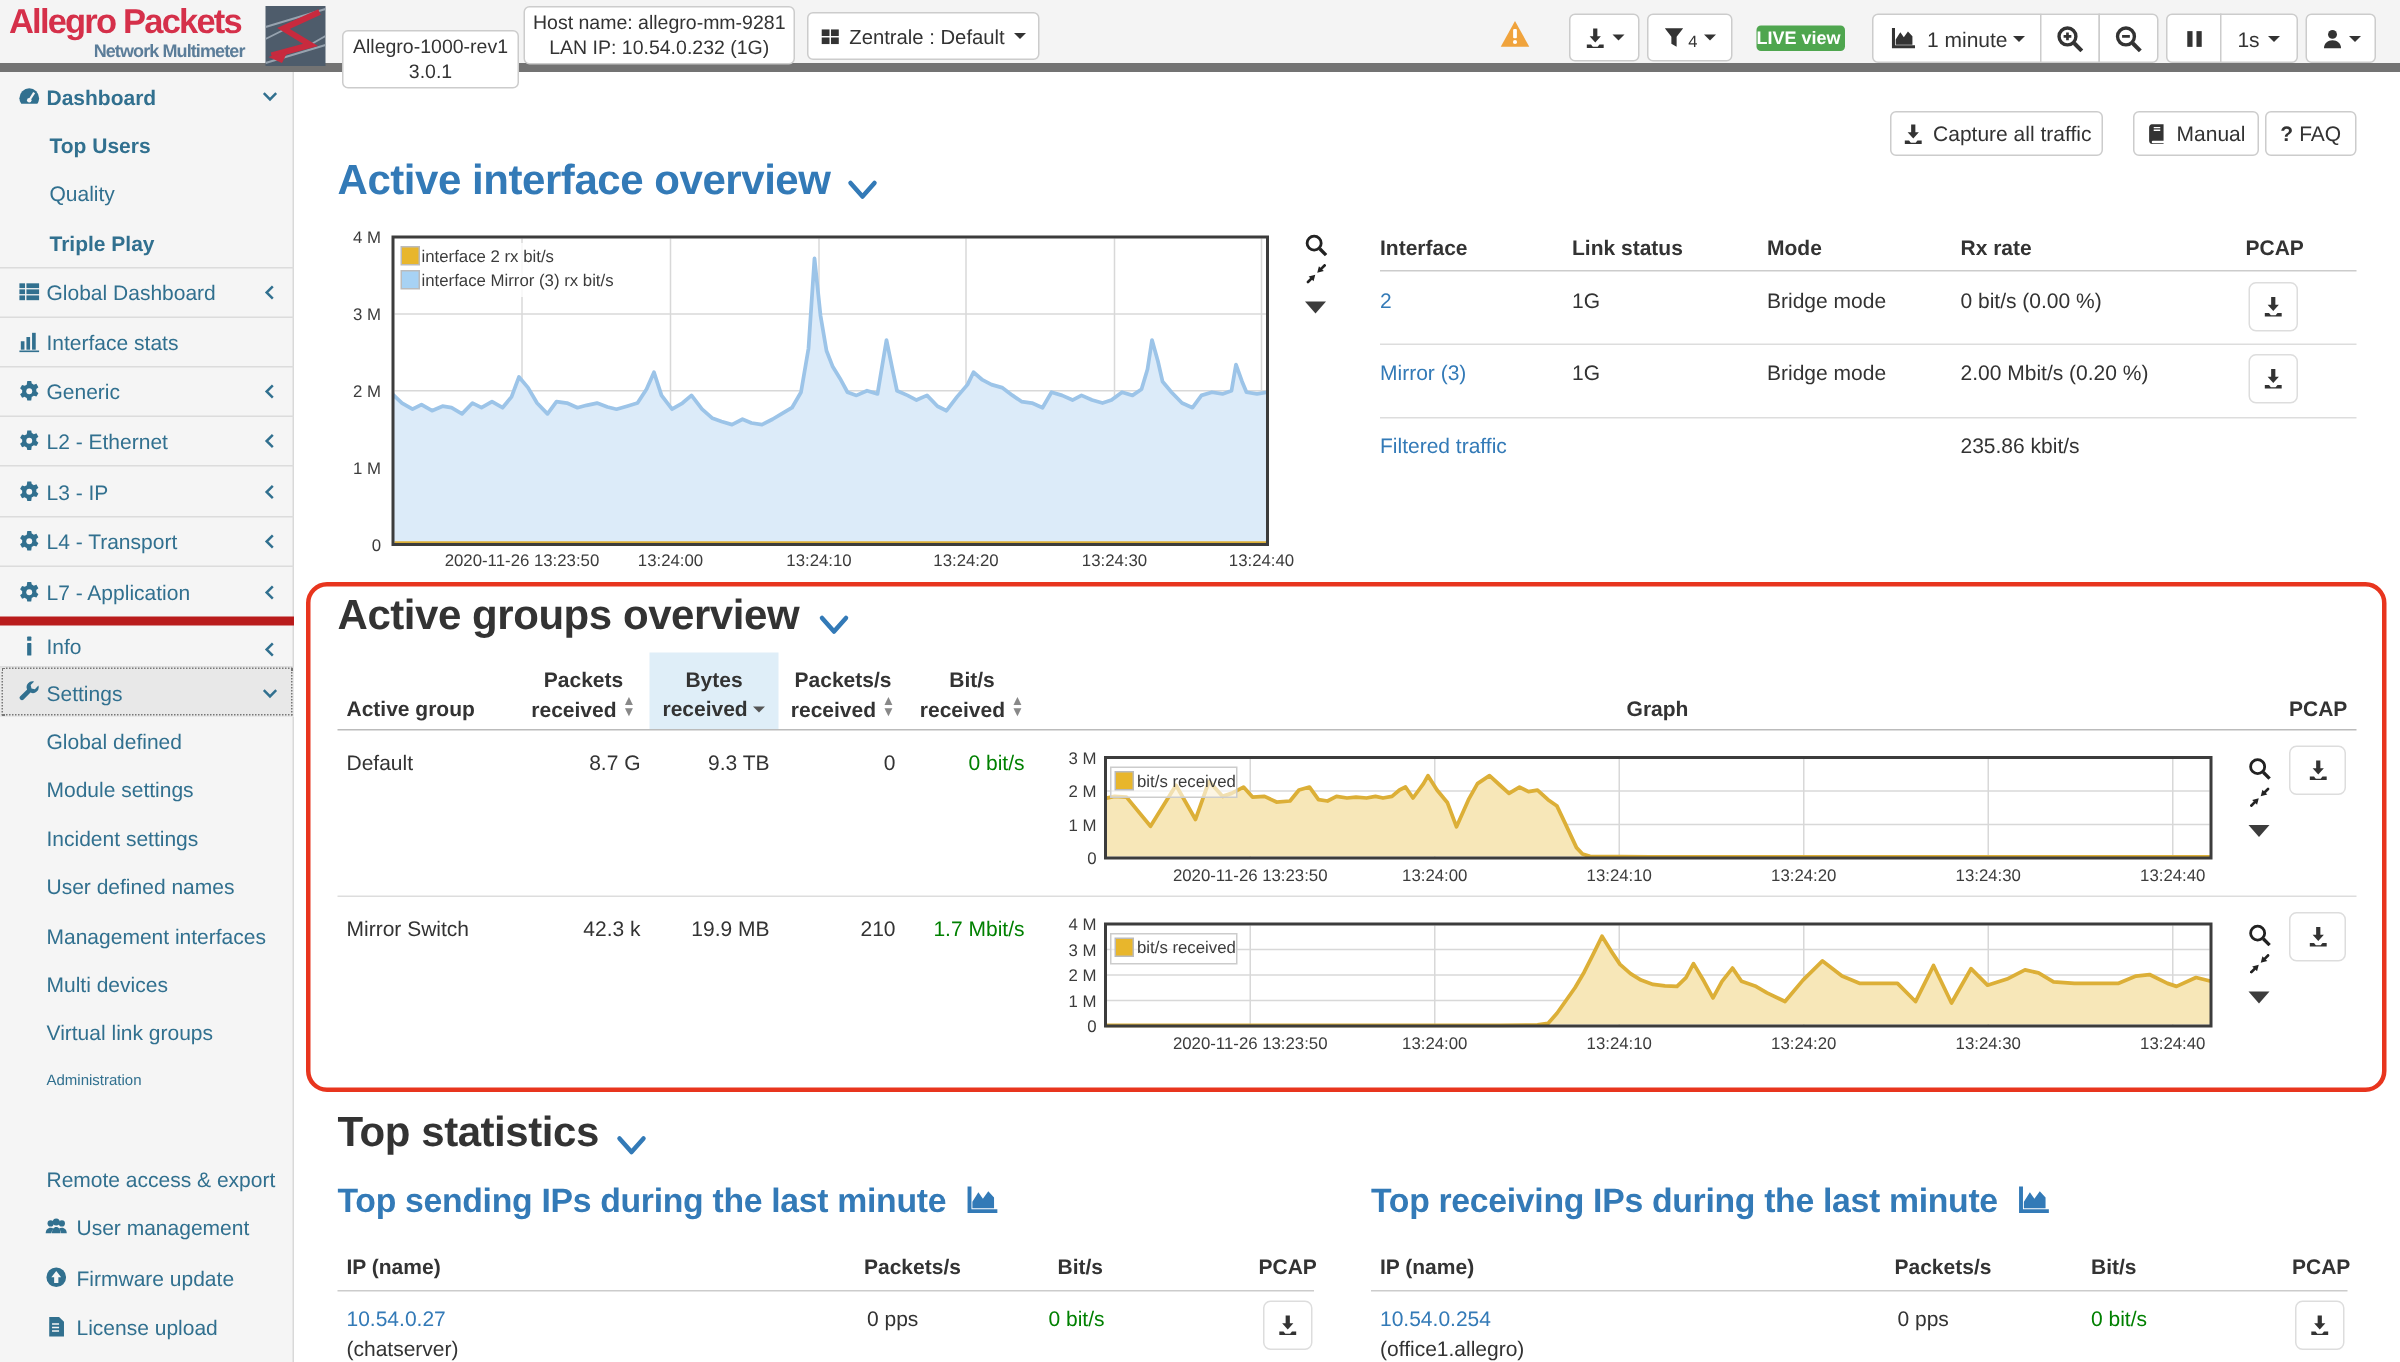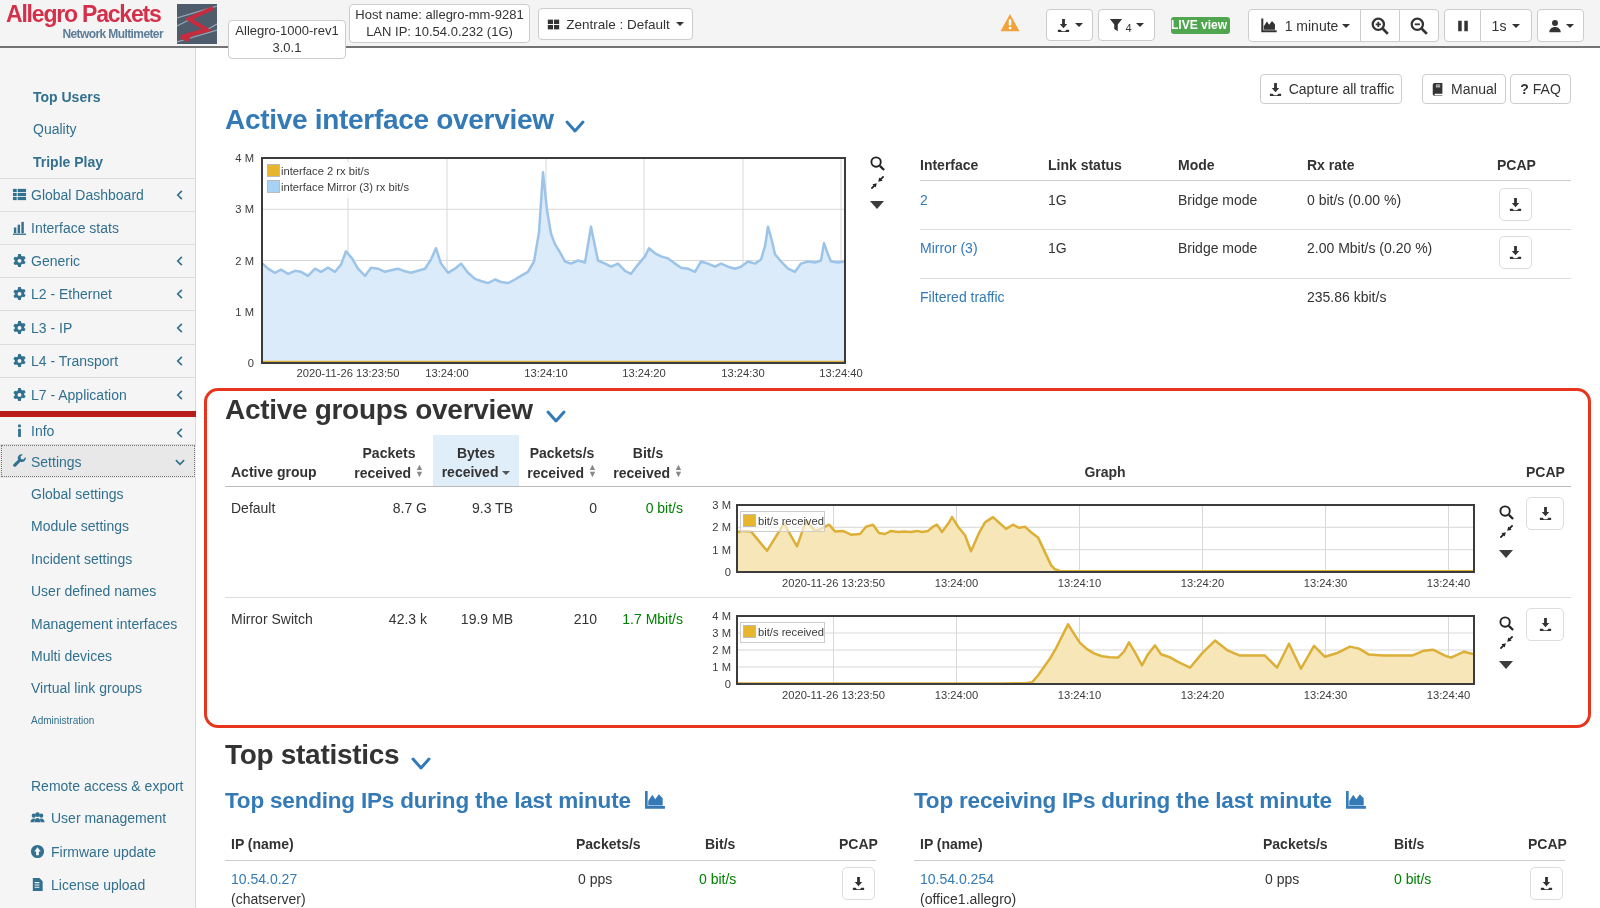--- a/index.html
+++ b/index.html
@@ -1,17 +1,17 @@
 <!DOCTYPE html>
 <html><head><meta charset="utf-8"><title>Allegro Network Multimeter</title>
 <style>
 *{box-sizing:border-box;margin:0;padding:0}
 body{font-family:"Liberation Sans",sans-serif;font-size:14px;color:#333;background:#fff;width:1600px;height:908px;overflow:hidden}
 #page{position:relative;width:1600px;height:908px}
-#header{position:absolute;left:0;top:0;width:1600px;height:48px;background:#f4f4f4;border-bottom:2px solid #737373}
+#header{position:absolute;left:0;top:0;width:1600px;height:48px;background:#f4f4f4;border-bottom:6px solid #737373}
 #sidebar{position:absolute;left:0;top:48px;width:196px;height:860px;background:#f5f5f5;border-right:1px solid #d9d9d9}
 #main{position:absolute;left:197px;top:64px;width:1528px;height:860px;background:#fff}
 .hbox{position:absolute;background:#fff;border:1px solid #ccc;border-radius:4px;text-align:center;font-size:13px;line-height:17px;padding:1px 2px;color:#333;white-space:nowrap}
 .btn{position:absolute;background:#fff;border:1px solid #ccc;border-radius:4px;color:#333;font-size:14px;display:flex;align-items:center;justify-content:center;gap:6px;white-space:nowrap}
 .menu-item{position:absolute;left:0;width:196px;color:#31708f;font-size:14px;display:flex;align-items:center}
 .caret{display:inline-block;width:0;height:0;border-left:4px solid transparent;border-right:4px solid transparent;border-top:4px solid #333;vertical-align:2px}
 h1{font-size:28px;font-weight:bold;color:#337ab7;letter-spacing:-0.3px;line-height:28px}
 .dark{color:#333}
 .green{color:#008000}
 .link{color:#337ab7;text-decoration:none}
@@ -96,20 +96,31 @@
       </div>
 <div class="btn" style="left:1537px;top:9px;width:47px;height:33px">
         <svg width="14" height="14" viewBox="0 0 16 16" fill="#333" style="vertical-align:-2px;" color="#333">
           <circle cx="8" cy="4.5" r="3.4"></circle>
           <path d="M1.5 15c0-3.6 2.9-6 6.5-6s6.5 2.4 6.5 6z"></path>
         </svg>
         <span class="caret" style="margin-left:-2px"></span>
       </div>
 </div>
 <div id="sidebar">
+<div class="menu-item" style="top:0px;height:33px;font-weight:bold;font-size:14px">
+        <span class="abs" style="left:12px"><svg width="15" height="15" viewBox="0 0 16 16" fill="#31708f" style="vertical-align:-2px;" color="#31708f">
+            <path d="M8 2a7 7 0 0 1 7 7c0 1.5-.5 2.9-1.3 4H2.3A6.9 6.9 0 0 1 1 9a7 7 0 0 1 7-7z" fill-rule="evenodd"></path>
+            <path d="M8 10.5L11.5 5" stroke="#f5f5f5" stroke-width="1.6"></path>
+            <circle cx="8" cy="10.5" r="1.6" fill="#f5f5f5" stroke="none"></circle>
+          </svg></span>
+        <span class="abs" style="left:31px;white-space:nowrap">Dashboard</span>
+        <svg class="abs" width="12" height="12" viewBox="0 0 16 16" style="right:10px;top:10px" fill="none" stroke="#31708f" stroke-width="2.2">
+          <path d="M2.5 5.5 8 11l5.5-5.5"></path>
+        </svg>
+      </div>
 <div class="menu-item" style="top:33px;height:32px;font-weight:bold;font-size:14px">
         <span class="abs" style="left:33px;white-space:nowrap">Top Users</span>
       </div>
 <div class="menu-item" style="top:65px;height:32px;font-weight:normal;font-size:14px">
         <span class="abs" style="left:33px;white-space:nowrap">Quality</span>
       </div>
 <div class="menu-item" style="top:97px;height:33px;font-weight:bold;font-size:14px">
         <span class="abs" style="left:33px;white-space:nowrap">Triple Play</span>
       </div>
 <div class="menu-item" style="top:130px;height:33px;border-top:1px solid #dcdcdc;font-weight:normal;font-size:14px">
@@ -198,21 +209,21 @@
 <div class="menu-item" style="top:396px;height:34px;border-top:1px solid #dcdcdc;background:#e8e8e8;outline:1px dotted #777;outline-offset:-2px;font-weight:normal;font-size:14px">
         <span class="abs" style="left:12px"><svg width="15" height="15" viewBox="0 0 16 16" fill="#31708f" style="vertical-align:-2px;" color="#31708f">
             <path d="M14.5 3.2a4.1 4.1 0 0 1-5.6 5L4 13.2a1.7 1.7 0 0 1-2.4-2.4L6.5 6a4.1 4.1 0 0 1 5-5.6L9 2.9l.6 2.4 2.4.6z"></path>
           </svg></span>
         <span class="abs" style="left:31px;white-space:nowrap">Settings</span>
         <svg class="abs" width="12" height="12" viewBox="0 0 16 16" style="right:10px;top:11px" fill="none" stroke="#31708f" stroke-width="2.2">
           <path d="M2.5 5.5 8 11l5.5-5.5"></path>
         </svg>
       </div>
 <div class="menu-item" style="top:430.0px;height:32px;font-weight:normal;font-size:14px">
-        <span class="abs" style="left:31px;white-space:nowrap">Global settings</span>
+        <span class="abs" style="left:31px;white-space:nowrap">Global defined</span>
       </div>
 <div class="menu-item" style="top:462.4px;height:32px;font-weight:normal;font-size:14px">
         <span class="abs" style="left:31px;white-space:nowrap">Module settings</span>
       </div>
 <div class="menu-item" style="top:494.8px;height:32px;font-weight:normal;font-size:14px">
         <span class="abs" style="left:31px;white-space:nowrap">Incident settings</span>
       </div>
 <div class="menu-item" style="top:527.2px;height:32px;font-weight:normal;font-size:14px">
         <span class="abs" style="left:31px;white-space:nowrap">User defined names</span>
       </div>

